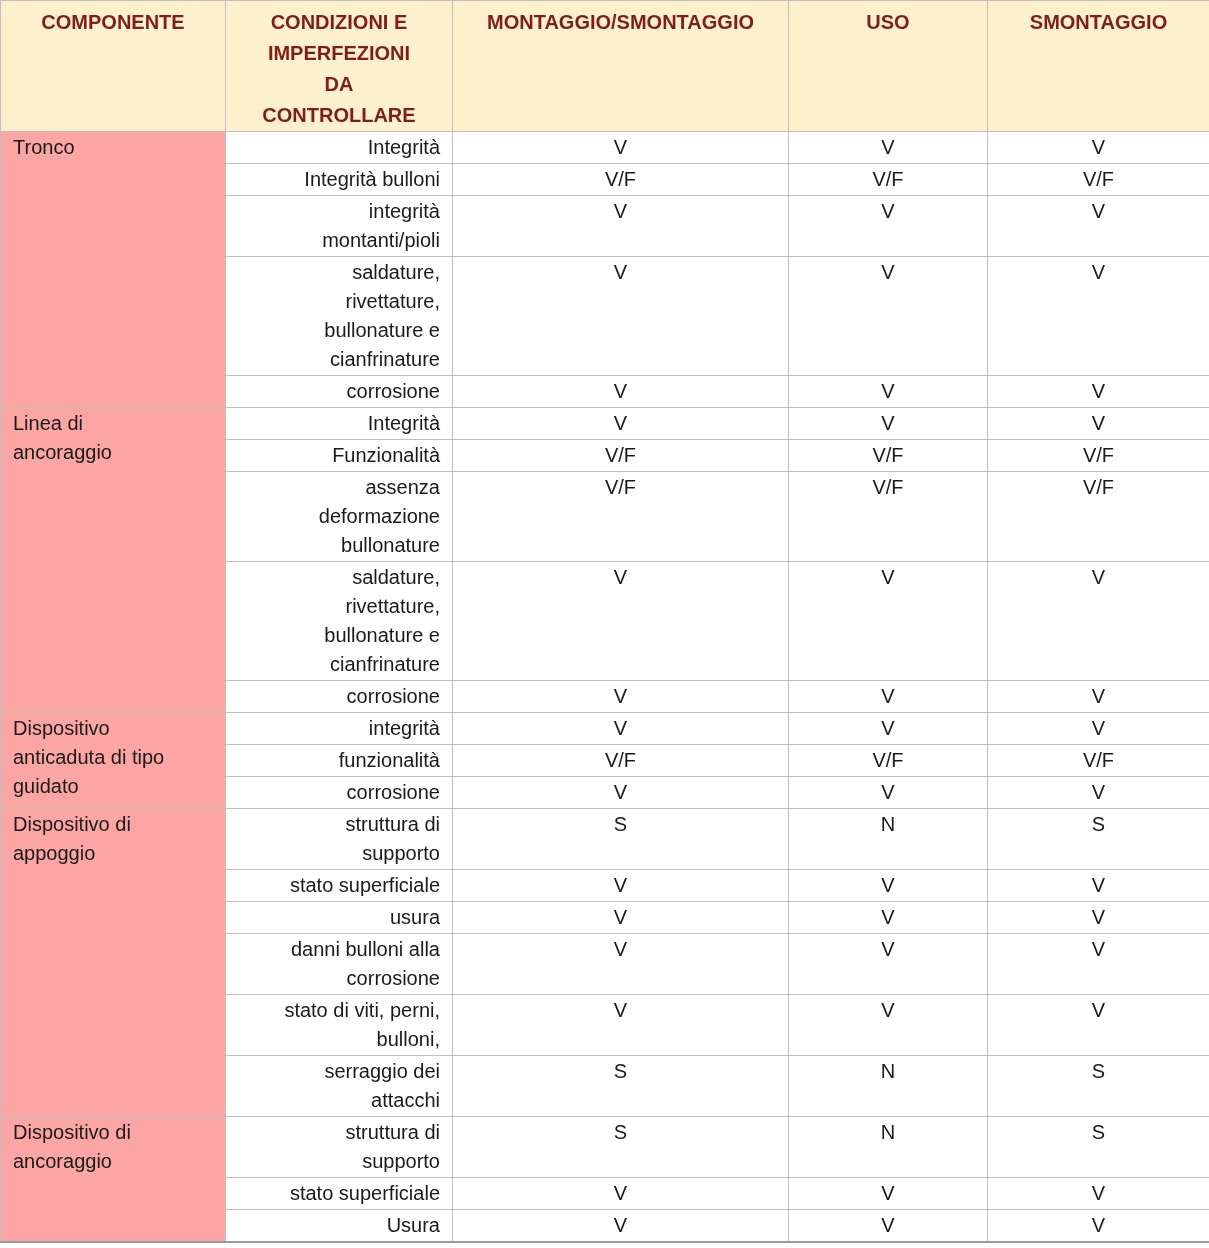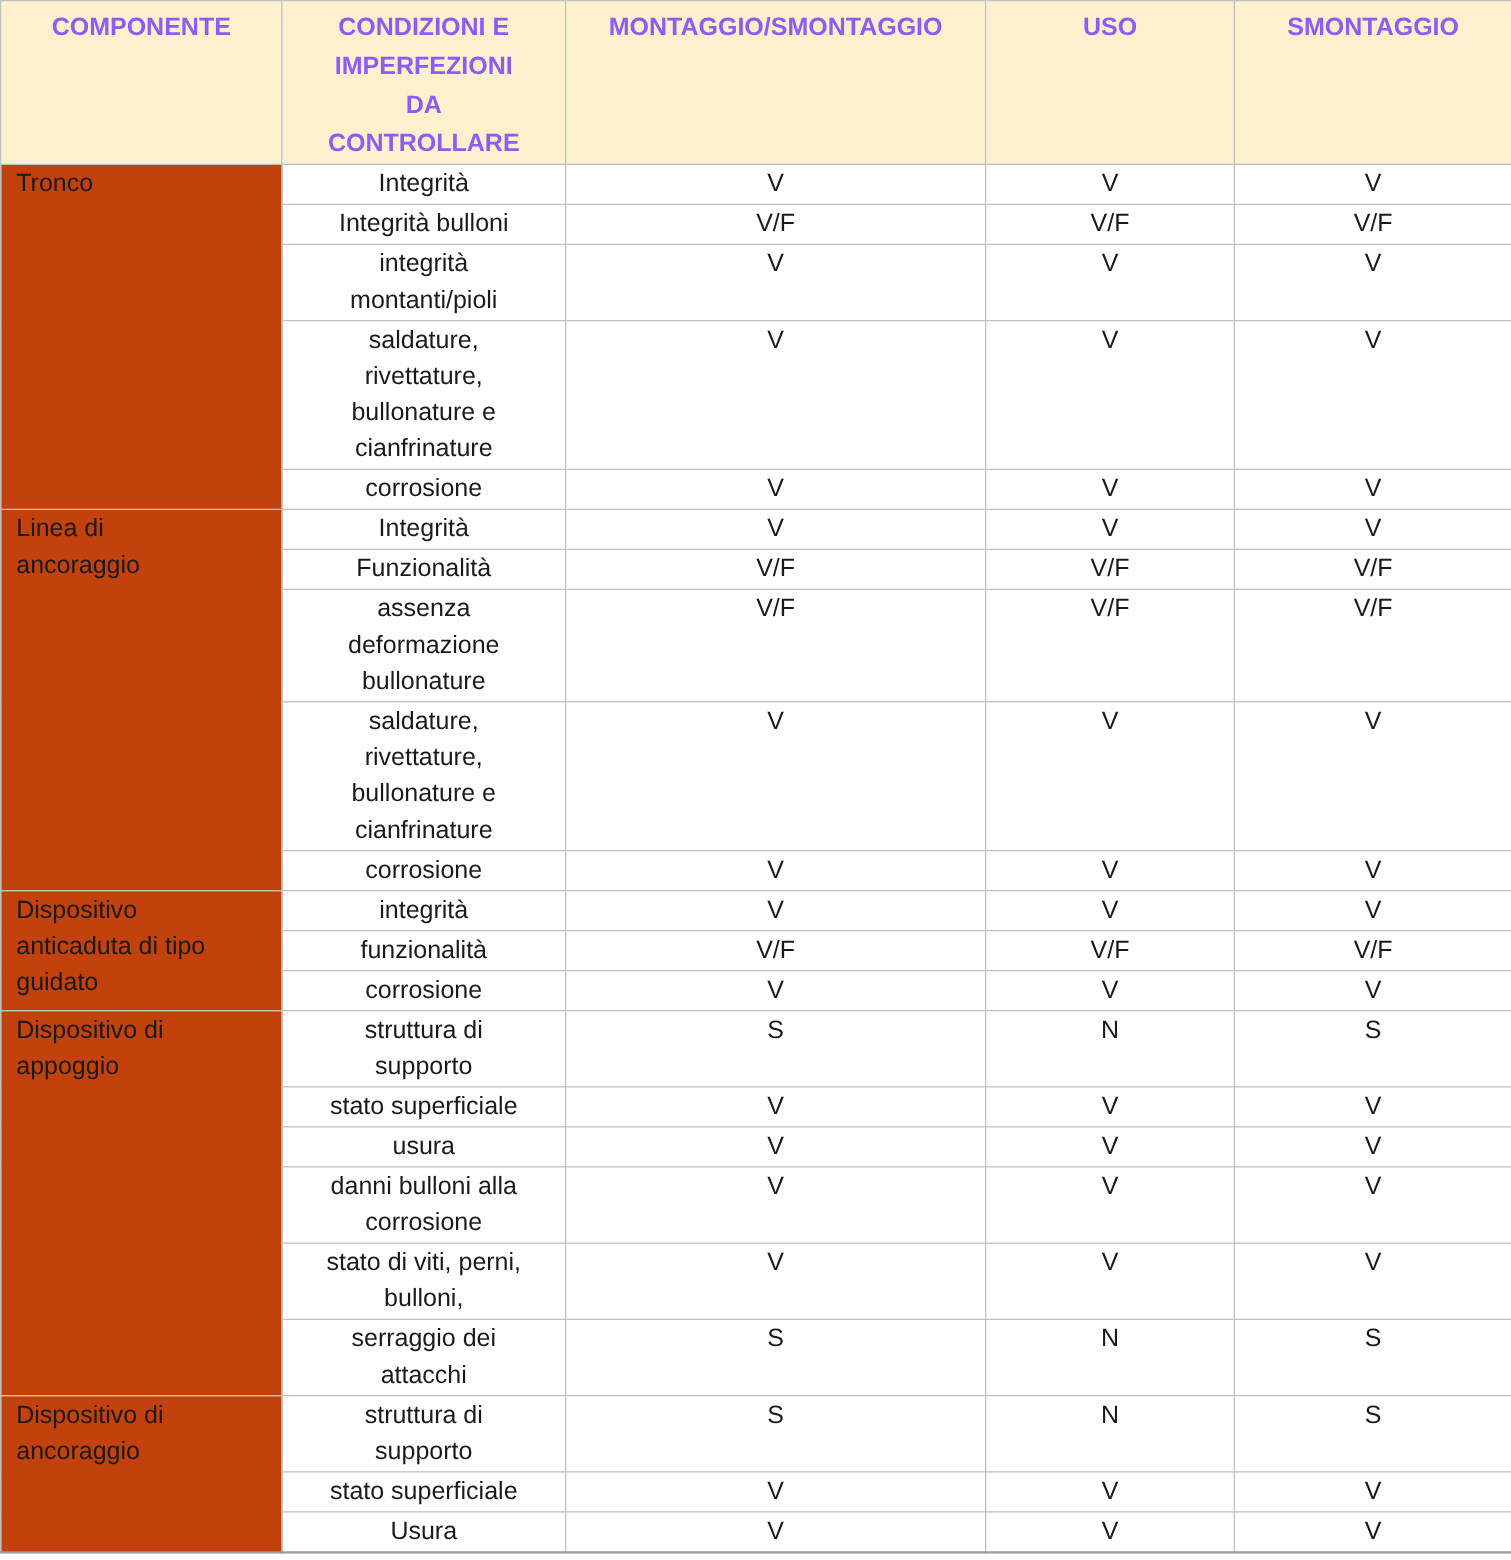--- a/index.html
+++ b/index.html
@@ -19,41 +19,41 @@
   .inspection-table td {
     border: 1px solid #bfbfbf;
     vertical-align: top;
     box-sizing: border-box;
   }
   .inspection-table {
     border-bottom: 2px solid #9a9a9a;
   }
   thead th {
     background: #fcf0cd;
-    color: #8b5cf6;
+    color: #7f1d1d;
     font-weight: bold;
     font-size: 20px;
     line-height: 31px;
     height: 131px;
     padding: 6px 10px 0 10px;
     text-align: center;
     white-space: pre-line;
   }
   tbody td {
     line-height: 29px;
     padding: 1px 12px 1px 12px;
     background: #ffffff;
   }
   td.component-cell {
-    background: #c2410c;
+    background: #fca5a5;
     text-align: left;
     white-space: pre-line;
   }
   td.condition-cell {
-    text-align: center;
+    text-align: right;
     white-space: pre-line;
   }
   td.value-cell {
     text-align: center;
   }
 </style>
 </head>
 <body>
 
 <table class="inspection-table">

